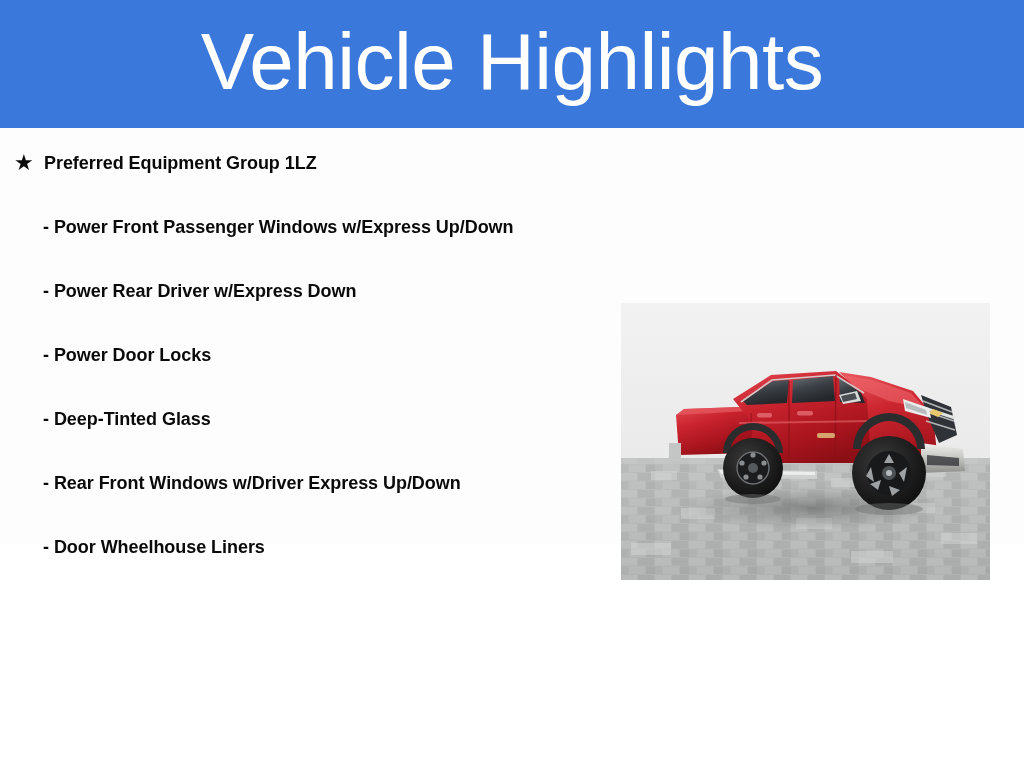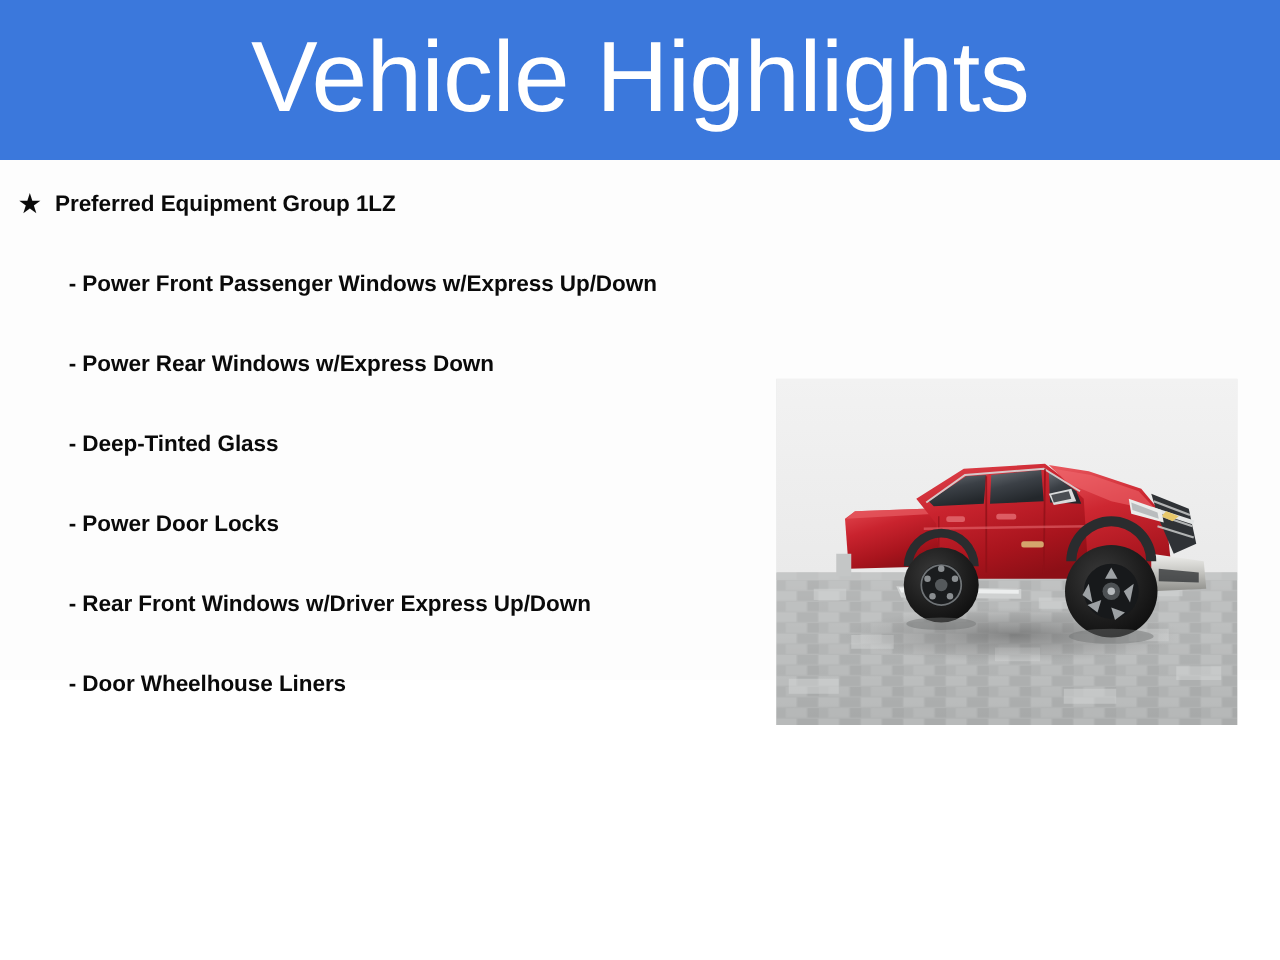--- a/index.html
+++ b/index.html
@@ -91,21 +91,20 @@
     color: #0a0a0a;
     font-weight: bold;
     font-size: 18px;
     line-height: 34px;
     letter-spacing: -0.05px;
   }
 
   .bullet-row.level-2 {
     padding-left: 43px;
     margin-top: 30px;
-    margin-left: 12px;
   }
 
   .bullet-row.level-2 .bullet-text {
     max-width: 505px;
   }
 
   
   #vehicle-photo {
     position: absolute;
     left: 621px;
@@ -138,29 +137,29 @@
       <div class="bullet-row level-1">
         <span class="bullet-glyph">★</span>
         <span class="bullet-text">Preferred Equipment Group 1LZ</span>
       </div>
 
       <div class="bullet-row level-2">
         <span class="bullet-text">- Power Front Passenger Windows w/Express Up/Down</span>
       </div>
 
       <div class="bullet-row level-2">
-        <span class="bullet-text">- Power Rear Windows w/Express Down</span>
+        <span class="bullet-text">- Power Rear Driver w/Express Down</span>
+      </div>
+
+      <div class="bullet-row level-2">
+        <span class="bullet-text">- Power Door Locks</span>
       </div>
 
       <div class="bullet-row level-2">
         <span class="bullet-text">- Deep-Tinted Glass</span>
-      </div>
-
-      <div class="bullet-row level-2">
-        <span class="bullet-text">- Power Door Locks</span>
       </div>
 
 
       <div class="bullet-row level-2">
         <span class="bullet-text">- Rear Front Windows w/Driver Express Up/Down</span>
       </div>
 
       <div class="bullet-row level-2">
         <span class="bullet-text">- Door Wheelhouse Liners</span>
       </div>

